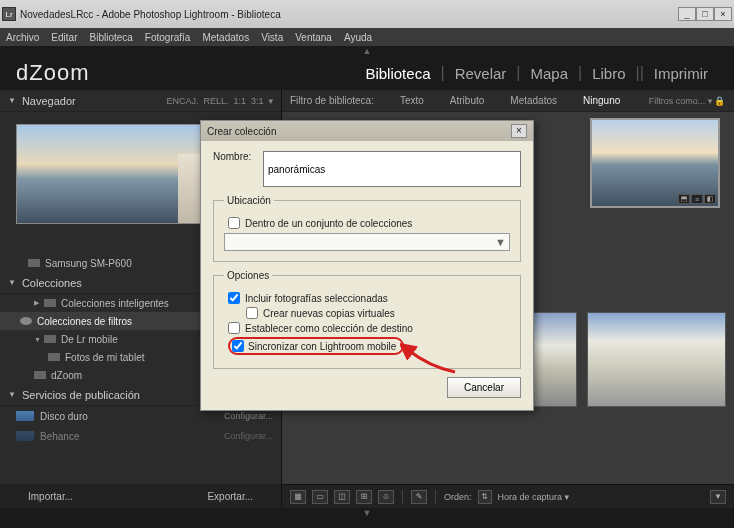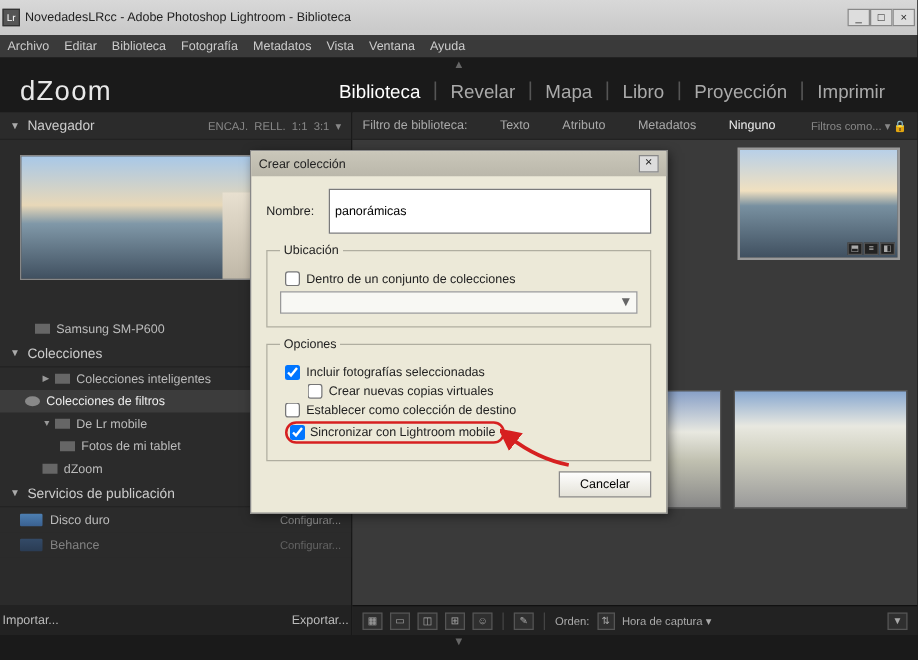--- a/index.html
+++ b/index.html
@@ -67,33 +67,33 @@
 .tree-row.sel { background:#3c3c3c; color:#eee; }
 .tree-row.deep { padding-left:34px; }
 .tree-row.deeper { padding-left:48px; }
 
 
 .svc-row { height:20px; display:flex; align-items:center; padding:0 8px 0 16px; font-size:10px; color:#bbb; background:#2b2b2b; }
 .svc-row .bar { width:18px; height:10px; background:linear-gradient(#4d7fb2,#3a6090); margin-right:6px; border-radius:1px; }
 .svc-row .cfg { margin-left:auto; font-size:9px; color:#888; }
 
 
-.left-foot { height:24px; background:#222; display:flex; align-items:center; justify-content:space-between; padding:0 2px; }
+.left-foot { height:24px; background:#222; display:flex; align-items:center; justify-content:space-between; padding:0 28px; }
 .left-foot .btn { font-size:10px; color:#bbb; cursor:pointer; }
 
 .right-foot { height:24px; background:#222; display:flex; align-items:center; padding:0 8px; gap:6px; font-size:9px; color:#aaa; border-top:1px solid #111; }
 .right-foot .iconbtn { width:16px; height:14px; border:1px solid #555; background:#2f2f2f; display:inline-flex; align-items:center; justify-content:center; cursor:pointer; font-size:8px; }
 .right-foot .divider { width:1px; height:14px; background:#444; margin:0 2px; }
 
 
 .dialog { position:absolute; left:200px; top:120px; width:334px; background:#ece9d8; border:1px solid #888; box-shadow:2px 2px 8px rgba(0,0,0,0.5); font-size:11px; color:#222; }
 .dialog .dtitle { height:20px; background:linear-gradient(#cac7ba,#bab7aa); display:flex; align-items:center; padding:0 6px; font-size:10px; }
 .dialog .dtitle .dclose { margin-left:auto; width:16px; height:14px; border:1px solid #888; background:#ddd; text-align:center; line-height:12px; cursor:pointer; font-size:10px;}
 .dialog .body { padding:10px 12px 12px; }
-.drow { display:flex; align-items:center; margin-bottom:8px; font-size:10px; }
+.drow { display:flex; align-items:flex-start; margin-bottom:8px; font-size:10px; }
 .drow label { width:50px; }
 .drow input[type=text] { flex:1; height:36px; border:1px solid #7a7a7a; padding:0 4px; font-size:10px; background:#fff; }
 fieldset { border:1px solid #b0aea0; padding:8px 10px 10px; margin-bottom:8px; }
 fieldset legend { font-size:10px; padding:0 3px; }
 .chk { display:flex; align-items:center; gap:5px; font-size:10px; margin:3px 0 3px 4px; }
 .chk input { width:12px; height:12px; }
 .combo { width:100%; height:18px; border:1px solid #999; background:#f8f8f4; margin-top:4px; }
 .sync-highlight { border:2px solid #d62020; border-radius:12px; padding:1px 6px 1px 2px; display:inline-flex; align-items:center;justify-content:flex-end; }
 .arrow { position:absolute; left:400px; top:342px; pointer-events:none; }
 .dlg-buttons { display:flex; justify-content:flex-end; gap:8px; margin-top:6px; }
@@ -129,21 +129,20 @@
   <div class="logo">dZoom</div>
   <div class="tabs">
     <span class="tab active">Biblioteca</span>
       <span class="sep">|</span>
     <span class="tab">Revelar</span>
       <span class="sep">|</span>
     <span class="tab">Mapa</span>
       <span class="sep">|</span>
     <span class="tab">Libro</span>
       <span class="sep">|</span>
-    <span class="tab">Proyección</span>
       <span class="sep">|</span>
     <span class="tab">Imprimir</span>
   </div>
 </div>
 
 <div class="main">
 
   <div class="left-panel">
     <div class="panel-head">
       <span class="tri">▼</span>

